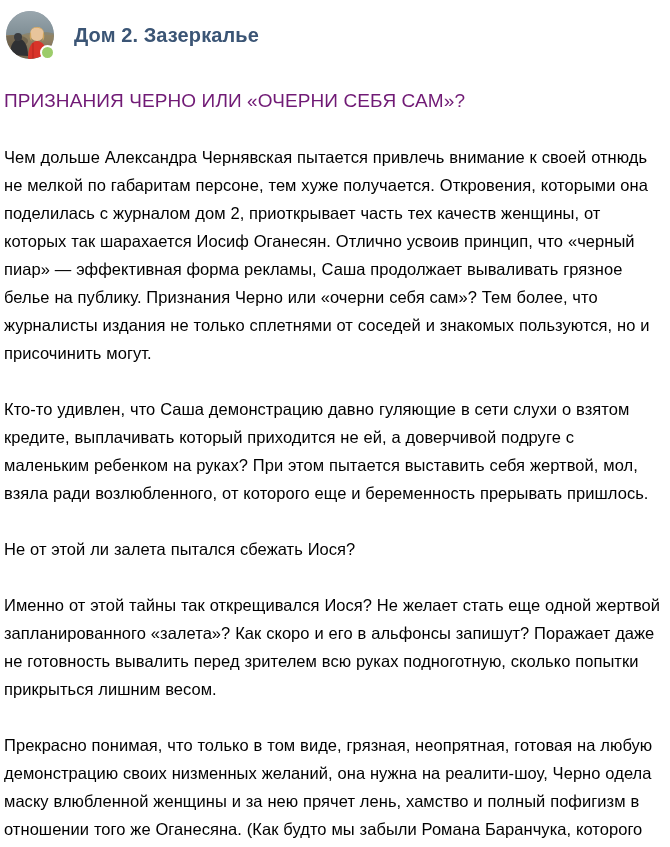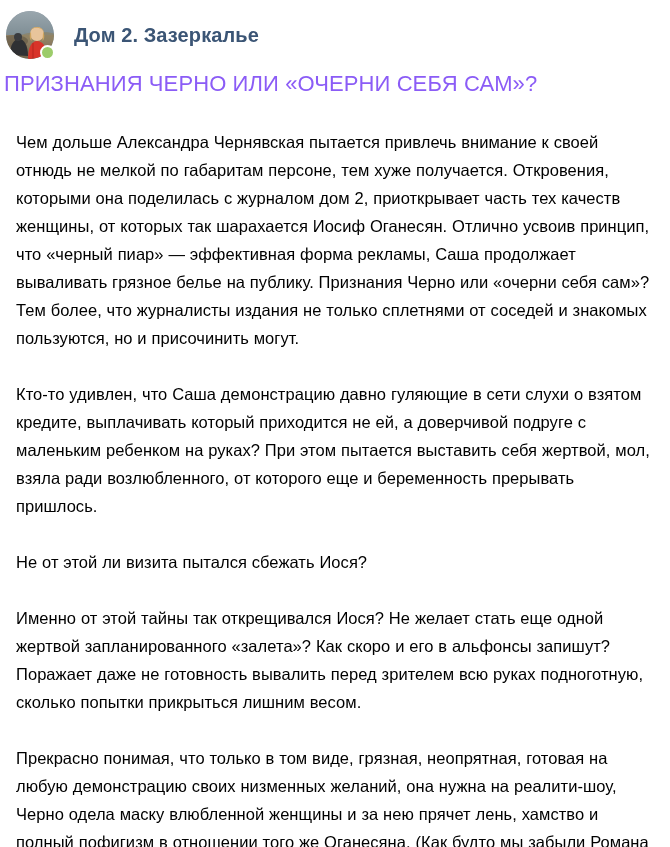--- a/index.html
+++ b/index.html
@@ -75,33 +75,33 @@
     white-space: nowrap;
   }
 
   
   .article {
     padding: 0 6px 0 4px;
     box-sizing: border-box;
   }
 
   .article-heading {
-    font-size: 22px;
+    font-size: 19px;
     font-weight: normal;
-    color: #8b5cf6;
-    margin: 6px 0 0 0;
+    color: #701a75;
+    margin: 25px 0 0 0;
     line-height: 1.3;
     letter-spacing: 0.1px;
   }
 
   .article-body p {
     font-size: 16.5px;
     line-height: 28px;
     color: #000000;
-    margin: 12px;
+    margin: 0;
     letter-spacing: 0.05px;
     word-spacing: 0.2px;
   }
 
   .article-body p + p {
     margin-top: 28px;
   }
 
   .article-body {
     margin-top: 29px;
@@ -152,19 +152,19 @@
     <div class="channel-title">Дом 2. Зазеркалье</div>
   </div>
 
   <div class="article">
 
     <h1 class="article-heading">ПРИЗНАНИЯ ЧЕРНО ИЛИ «ОЧЕРНИ СЕБЯ САМ»?</h1>
 
     <div class="article-body">
       <p>Чем дольше Александра Чернявская пытается привлечь внимание к своей отнюдь не мелкой по габаритам персоне, тем хуже получается. Откровения, которыми она поделилась с журналом дом 2, приоткрывает часть тех качеств женщины, от которых так шарахается Иосиф Оганесян. Отлично усвоив принцип, что «черный пиар» — эффективная форма рекламы, Саша продолжает вываливать грязное белье на публику. Признания Черно или «очерни себя сам»? Тем более, что журналисты издания не только сплетнями от соседей и знакомых пользуются, но и присочинить могут.</p>
       <p>Кто-то удивлен, что Саша демонстрацию давно гуляющие в сети слухи о взятом кредите, выплачивать который приходится не ей, а доверчивой подруге с маленьким ребенком на руках? При этом пытается выставить себя жертвой, мол, взяла ради возлюбленного, от которого еще и беременность прерывать пришлось.</p>
-      <p>Не от этой ли визита пытался сбежать Иося?</p>
+      <p>Не от этой ли залета пытался сбежать Иося?</p>
       <p>Именно от этой тайны так открещивался Иося? Не желает стать еще одной жертвой запланированного «залета»? Как скоро и его в альфонсы запишут? Поражает даже не готовность вывалить перед зрителем всю руках подноготную, сколько попытки прикрыться лишним весом.</p>
       <p>Прекрасно понимая, что только в том виде, грязная, неопрятная, готовая на любую демонстрацию своих низменных желаний, она нужна на реалити-шоу, Черно одела маску влюбленной женщины и за нею прячет лень, хамство и полный пофигизм в отношении того же Оганесяна. (Как будто мы забыли Романа Баранчука, которого точно так же преследовала на второй день знакомства). Ждем очередной партии грязных трусов от Чернявской или визита правоохранительных органов?</p>
     </div>
 
   </div>
 </div>
 
 </body></html>

